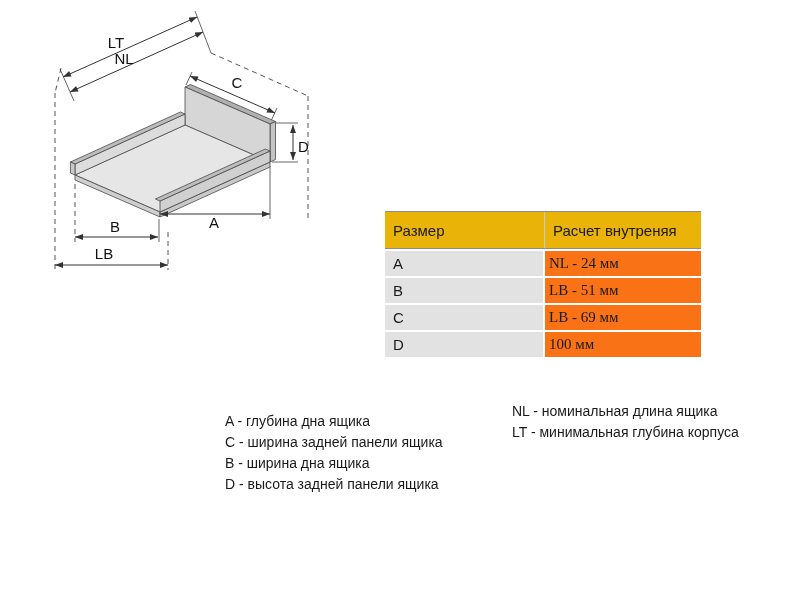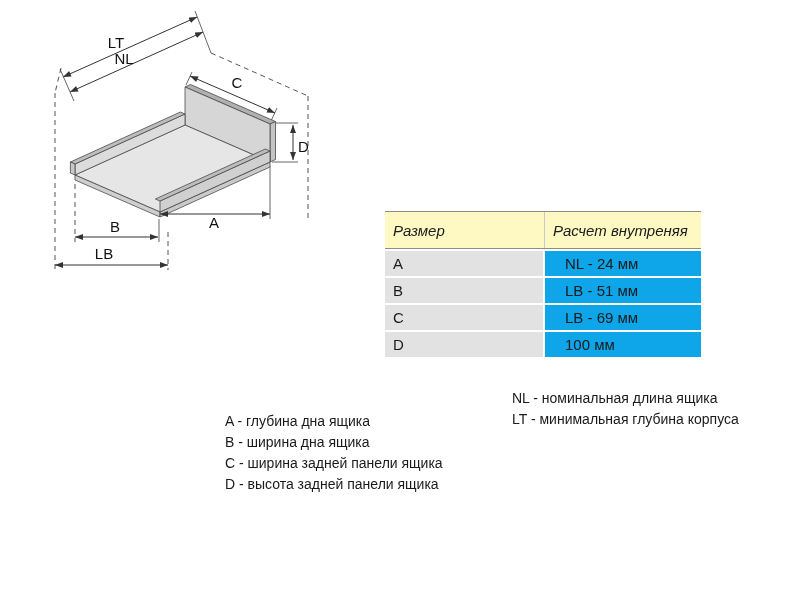--- a/index.html
+++ b/index.html
@@ -9,34 +9,34 @@
     font-family:"Liberation Sans", sans-serif;
   }
   svg text { font-family:"Liberation Sans", sans-serif; font-size:15px; fill:#111; }
   .dim  { stroke:#333; stroke-width:1; }
   .ext  path { stroke:#333; stroke-width:0.75; fill:none; }
   .dash path { stroke:#555; stroke-width:1; fill:none; stroke-dasharray:5 4; }
   .solid polygon { stroke:#4a4a4a; stroke-width:0.8; }
 
   .spec-table { position:absolute; left:385px; top:211px; width:316px; font-size:15px; }
   .spec-header {
-    display:flex; height:36px; align-items:stretch; background:#fef9c3;
-    border-top:1px solid #8c8c8c; border-bottom:1px solid #8c8c8c;font-style:italic;
+    display:flex; height:36px; align-items:stretch; background:#eab308;
+    border-top:1px solid #8c8c8c; border-bottom:1px solid #8c8c8c;
   }
   .spec-header .c1 { width:160px; box-sizing:border-box; padding-left:8px;
     border-right:1px solid #c9c9c9; display:flex; align-items:center; }
   .spec-header .c2 { flex:1; padding-left:8px; display:flex; align-items:center; }
   .spec-row { display:flex; height:25px; margin-top:2px; }
   .spec-row .c1 { width:158px; box-sizing:border-box; padding-left:8px; margin-right:2px;
     background:#e2e2e2; display:flex; align-items:center; }
-  .spec-row .c2 { flex:1; padding-left:20px; background:#0ea5e9; display:flex; align-items:center; }
+  .spec-row .c2 { flex:1; padding-left:4px; background:#f97316; display:flex; align-items:center;font-family:Liberation Serif, serif; }
 
   .legend { position:absolute; font-size:14px; line-height:21px; }
   .legend-left  { left:225px; top:411px; }
-  .legend-right { left:512px; top:388px; }
+  .legend-right { left:512px; top:401px; }
   .legend div { white-space:nowrap; }
 </style>
 </head>
 <body>
 
 <svg style="position:absolute; left:20px; top:8px;" width="340" height="285" viewBox="0 0 340 285">
   <defs>
     <marker id="ae" markerWidth="10" markerHeight="10" refX="8" refY="3" orient="auto" markerUnits="userSpaceOnUse">
       <path d="M0,0 L8,3 L0,6 Z" fill="#333"></path>
     </marker>
@@ -120,21 +120,21 @@
     <div class="c2">LB - 69 мм</div>
   </div>
   <div class="spec-row">
     <div class="c1">D</div>
     <div class="c2">100 мм</div>
   </div>
 </div>
 
 <div class="legend legend-left">
   <div>A - глубина дна ящика</div>
+  <div>C - ширина задней панели ящика</div>
   <div>B - ширина дна ящика</div>
-  <div>C - ширина задней панели ящика</div>
   <div>D - высота задней панели ящика</div>
 </div>
 
 <div class="legend legend-right">
   <div>NL - номинальная длина ящика</div>
   <div>LT - минимальная глубина корпуса</div>
 </div>
 
 </body></html>

